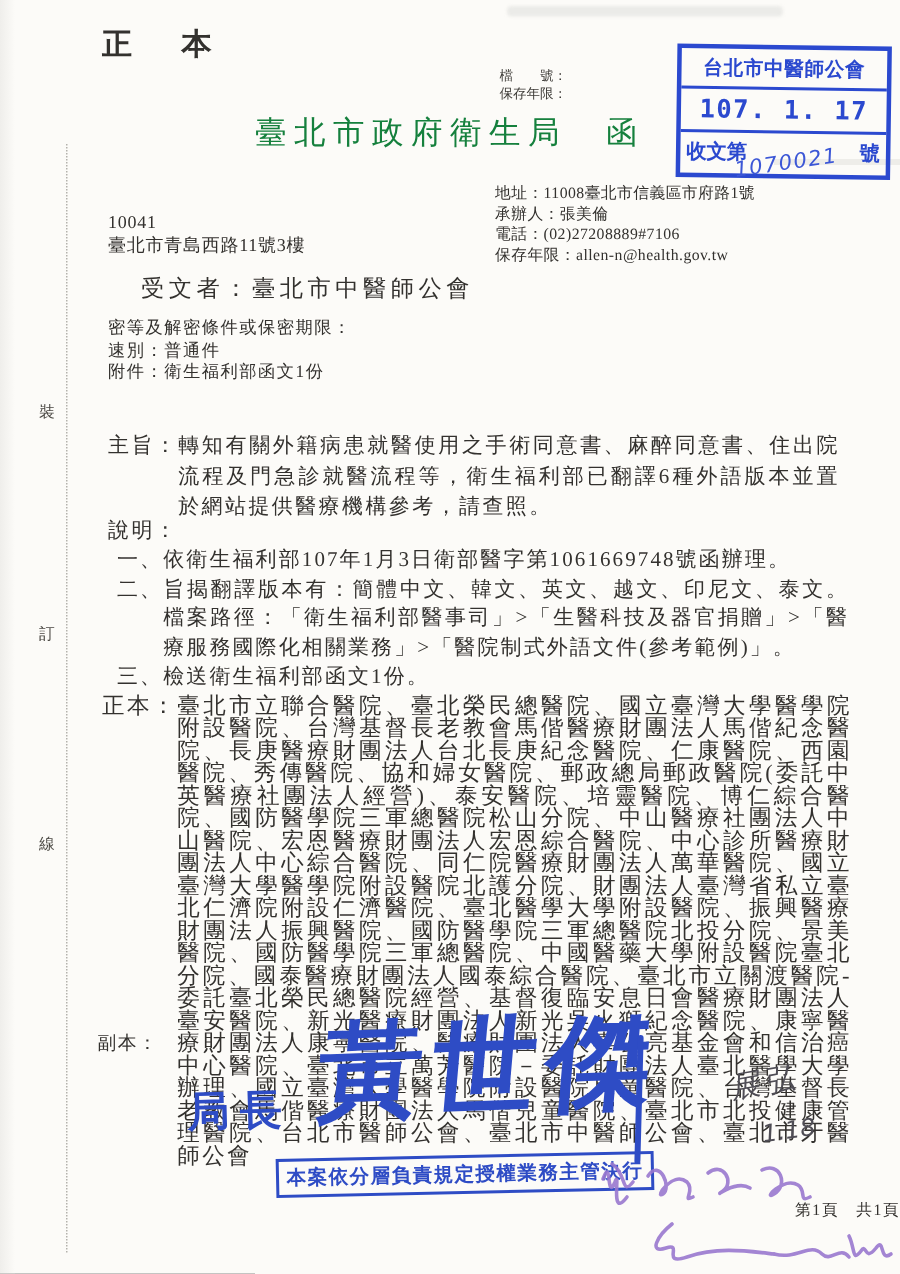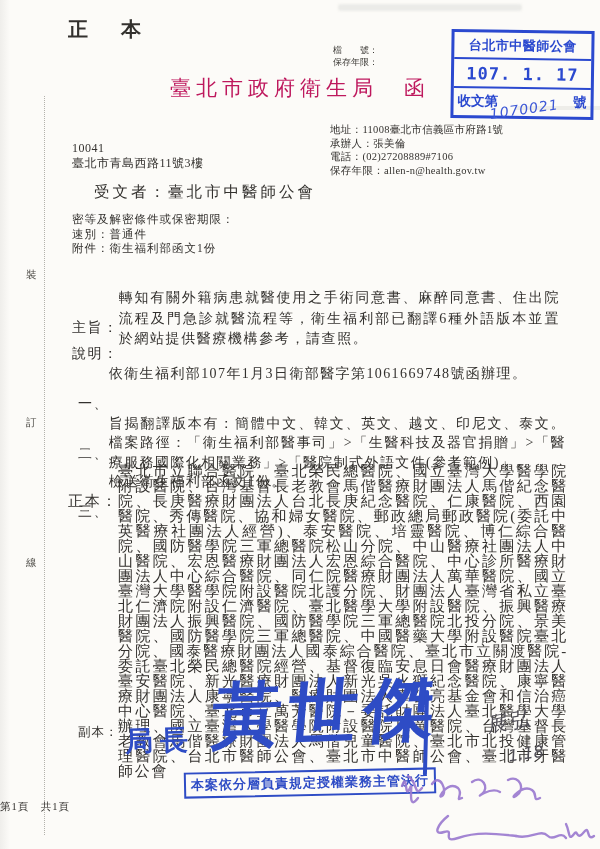--- a/index.html
+++ b/index.html
@@ -12,55 +12,55 @@
   
   .edge-shade{left:0;top:0;width:10px;height:849px;background:linear-gradient(90deg,#efeeeb,#fcfbf8);}
   .smudge-top{left:338px;top:4px;width:184px;height:7px;background:#ebebe8;border-radius:3px;filter:blur(1px);}
   .smudge-mid{left:516px;top:106px;width:84px;height:4px;background:#eeede9;filter:blur(.5px);}
   
   .fold-line{left:44px;top:96px;height:739px;border-left:1px dotted #b3b2ac;width:0;}
   .fold-mark{left:26px;font-size:10.5px;color:#4a4843;letter-spacing:0;}
   
   .copy-type{left:68px;top:16px;font-size:20px;letter-spacing:14px;font-weight:bold;}
   .file-labels{left:333px;top:44px;font-size:9px;line-height:12px;color:#3c3a36;}
-  .doc-title{left:0;top:74px;width:600px;text-align:center;font-size:21px;letter-spacing:5px;color:#be185d;}
+  .doc-title{left:0;top:74px;width:600px;text-align:center;font-size:21px;letter-spacing:5px;color:#15803d;}
   
   .receive-stamp{
     left:451px;top:30px;width:137px;border:3px solid #2b49cf;color:#2b49cf;
     transform:rotate(.8deg);background:rgba(255,255,255,.0);
   }
   .rs-row1{font-size:13px;font-weight:bold;text-align:center;padding:4px 1px 3px;border-bottom:2px solid #2b49cf;letter-spacing:.5px;white-space:nowrap;}
   .rs-row2{font-family:"DejaVu Sans Mono",monospace;font-size:17px;font-weight:bold;text-align:center;padding:4px 0 3px;border-bottom:2px solid #2b49cf;letter-spacing:1px;}
   .rs-row3{position:relative;font-size:13.5px;font-weight:bold;padding:4px 4px 5px;display:flex;justify-content:space-between;}
   .rs-number{position:absolute;left:36px;top:12px;font-family:"DejaVu Sans",sans-serif;font-size:14px;font-style:italic;color:#3c57d6;transform:rotate(-9deg);letter-spacing:1px;font-weight:normal;}
   
   .sender-block{left:330px;top:123px;font-size:10.5px;line-height:13.5px;letter-spacing:.3px;white-space:nowrap;}
   .recipient-zip{left:72px;top:141px;font-size:12px;line-height:14.5px;letter-spacing:.5px;}
   .recipient-line{left:72px;top:182px;font-size:15.5px;letter-spacing:3px;margin-left:22px;}
   .meta-block{left:72px;top:212px;font-size:11.5px;line-height:14.7px;letter-spacing:1px;}
   
   .hang{display:flex;align-items:flex-start;}
-  .hang .hlabel{flex:0 0 auto;white-space:nowrap;margin-top:30px;}
+  .hang .hlabel{flex:0 0 auto;white-space:nowrap;}
   .hang .htext{flex:1 1 auto;text-align:justify;word-break:break-all;}
   .subject-block{left:72px;top:288px;width:488px;font-size:14px;line-height:20.5px;letter-spacing:1.6px;}
   .explain-label{left:72px;top:345px;font-size:14px;letter-spacing:1.6px;}
   .explain-items{left:78px;top:364px;width:488px;font-size:14px;line-height:19.5px;letter-spacing:1.4px;}
   .explain-items .hang{margin:0;}
   
   .dist-block{left:68px;top:464px;width:500px;font-size:15px;line-height:15px;letter-spacing:1.7px;justify-content:flex-end;}
-  .copy-label{left:78px;top:687px;font-size:12.5px;letter-spacing:1px;margin-top:37px;}
+  .copy-label{left:65px;top:687px;font-size:12.5px;letter-spacing:1px;}
   
   .sig-title{left:125px;top:722px;font-size:28px;letter-spacing:7px;color:#2e4cc5;font-weight:bold;transform:rotate(-1.5deg);}
   .sig-name{left:212px;top:678px;font-size:70px;font-weight:bold;color:#2e4cc5;letter-spacing:6px;transform:rotate(-2deg) skewX(-7deg);line-height:1;}
   .sig-flourish{left:424px;top:690px;width:4px;height:86px;background:#2e4cc5;border-radius:2px;transform:rotate(1.5deg);}
   .delegation-stamp{
     left:184px;top:770px;border:2.5px solid #2e4cc5;color:#2e4cc5;font-weight:bold;
     font-size:13px;letter-spacing:1px;padding:2px 5px;transform:rotate(-1.2deg);white-space:nowrap;
   }
-  .page-footer{left:0;top:800px;width:600px;text-align:left;font-size:10.5px;letter-spacing:1px;}
+  .page-footer{left:0;top:800px;width:600px;text-align:right;font-size:10.5px;letter-spacing:1px;}
   
   .hw-name{left:488px;top:708px;font-size:20px;color:#4f4d55;transform:rotate(-10deg) skewX(-12deg);letter-spacing:3px;}
   .hw-date{left:508px;top:744px;font-size:16px;font-style:italic;color:#4f4d55;transform:rotate(-8deg);font-family:"DejaVu Sans",sans-serif;}
   .hw-scrawl{left:388px;top:758px;}
 </style>
 </head>
 <body>
 
 <div class="page">
 

